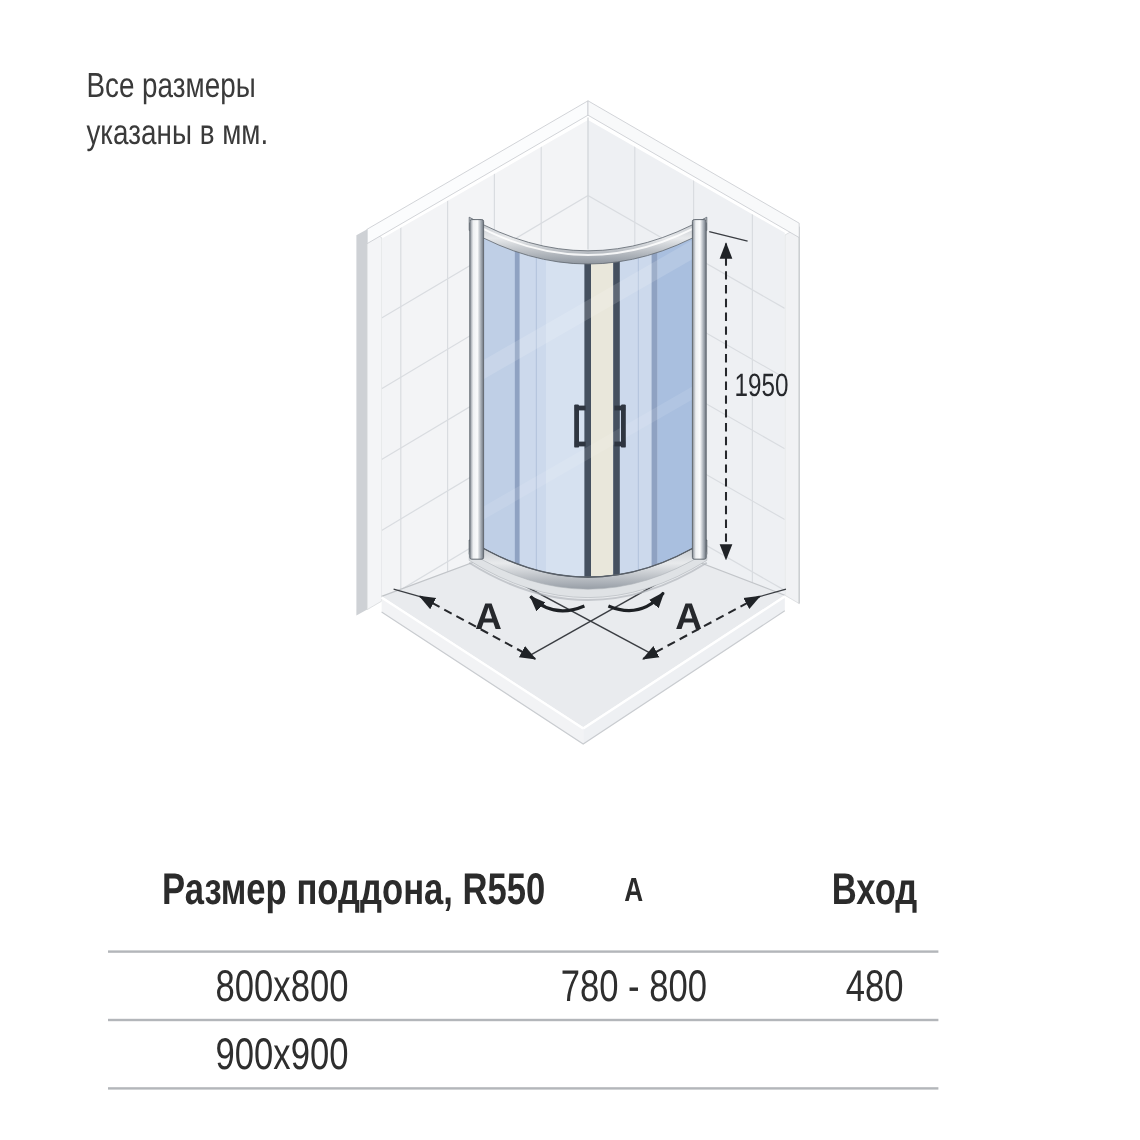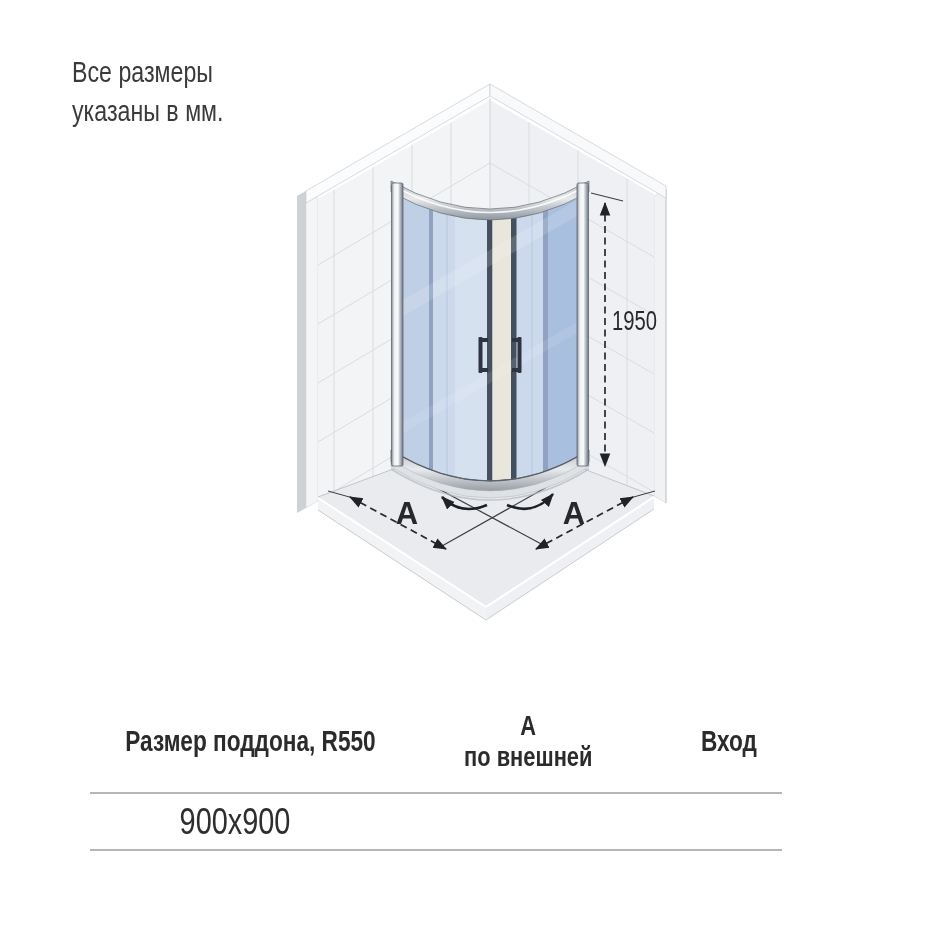--- a/index.html
+++ b/index.html
@@ -13,21 +13,21 @@
     transform:scaleX(0.80); transform-origin:0 0; white-space:nowrap;
   }
   .diagram-svg { position:absolute; left:0; top:0; }
   svg text { font-family:"Liberation Sans", sans-serif; fill:#26282c; }
 
   .spec-table { position:absolute; left:90px; top:690px; width:692px; }
   .thead {
     display:grid; grid-template-columns:290px 296px 106px;
     height:102px; align-items:center;
   }
-  .th { text-align:center; font-weight:bold; font-size:29px; color:#2b2b2b; }
+  .th { text-align:center; font-weight:bold; font-size:37px; color:#2b2b2b; }
   .th-mid { font-size:28px; line-height:31px; }
   .cond { display:inline-block; transform:scaleX(0.78); transform-origin:50% 50%; white-space:nowrap; }
   .trow {
     display:grid; grid-template-columns:290px 296px 106px;
     height:55px; align-items:center;
     border-top:2px solid #b3b6ba;
   }
   .trow:last-child { border-bottom:2px solid #b3b6ba;gap:19px; }
   .td { text-align:center; font-size:37px; font-weight:400; color:#2e2e2e; }
 </style>
@@ -194,25 +194,29 @@
     <path d="M507,505 C526,513 541,508 553,494" fill="none" stroke="#1d2024" stroke-width="2.6" marker-end="url(#arrSm)"></path>
   </svg>
 
   <div class="spec-table">
     <div class="thead">
       <div class="th">
         <span class="cond">Размер поддона, R550</span>
       </div>
       <div class="th th-mid">
         <div><span class="cond">А</span></div>
-        <div><span class="cond">по внешней</span></div>
       </div>
       <div class="th">
         <span class="cond">Вход</span>
       </div>
     </div>
 
     <div class="trow">
+      <div class="td"><span class="cond">800x800</span></div>
+      <div class="td"><span class="cond">780 - 800</span></div>
+      <div class="td"><span class="cond">480</span></div>
+    </div>
+    <div class="trow">
       <div class="td"><span class="cond">900x900</span></div>
     </div>
   </div>
 
 </div>
 
 </body></html>

